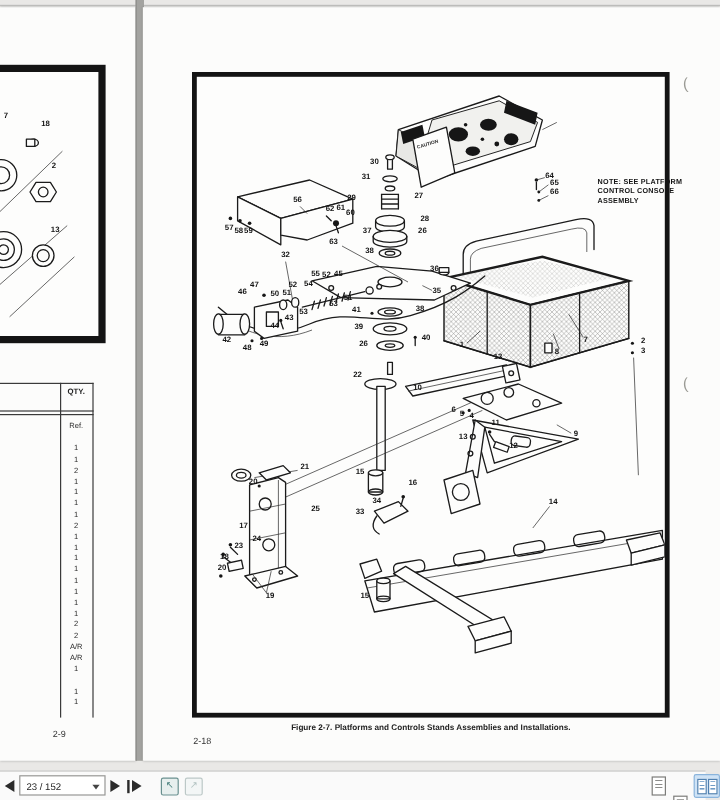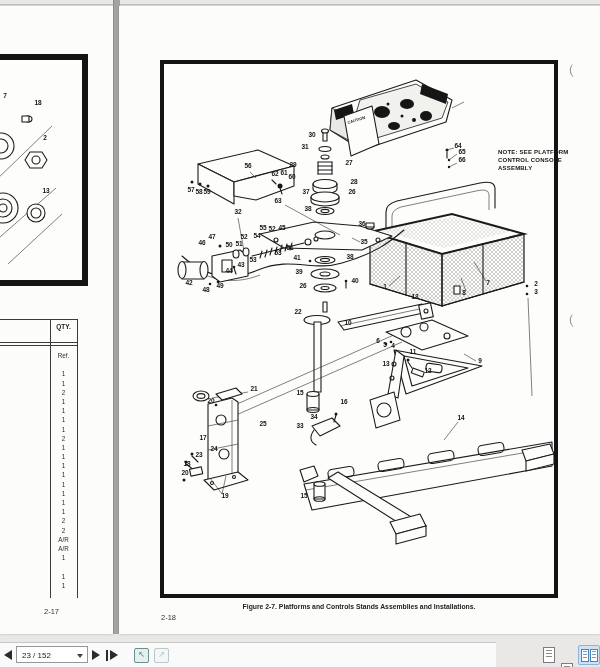--- a/index.html
+++ b/index.html
@@ -35,21 +35,21 @@
   #qty-rows{position:absolute;left:50px;top:345px;width:27px;}
   #qty-rows .qrow{height:9.2px;line-height:9.2px;text-align:center;font-size:6.3px;color:#2a2a2a;}
   
   .ink{stroke:#1b1b1b;fill:none;stroke-width:1.1;stroke-linejoin:round;stroke-linecap:round;}
   .inkf{stroke:#1b1b1b;fill:#fdfdfc;stroke-width:1.1;stroke-linejoin:round;}
   .inkthin{stroke:#2c2c2c;fill:none;stroke-width:.6;}
   .dark{fill:#161616;stroke:none;}
   .plbl{font-family:"Liberation Sans",sans-serif;font-size:6.5px;font-weight:bold;fill:#141414;text-anchor:middle;}
   .cautiontxt{font-family:"Liberation Sans",sans-serif;font-size:4px;font-weight:bold;fill:#222;}
   
-  .toolbar{position:absolute;left:0;top:642px;width:496px;height:25px;background:#fafafa;border-top:1px solid #c6c6c4;text-decoration:underline;}
+  .toolbar{position:absolute;left:0;top:642px;width:588px;height:25px;background:#fafafa;border-top:1px solid #c6c6c4;text-decoration:underline;}
   .tri{width:0;height:0;position:absolute;top:7px;}
   .tri-left{left:4px;border-top:5.5px solid transparent;border-bottom:5.5px solid transparent;border-right:8px solid #2b2b2b;}
   .tri-right{border-top:5.5px solid transparent;border-bottom:5.5px solid transparent;border-left:8px solid #2b2b2b;}
   #btn-next{left:92px;}
   .lastbar{position:absolute;left:106px;top:7px;width:2px;height:11px;background:#2b2b2b;}
   #btn-last .tri-right{left:110px;}
   .pagebox{position:absolute;left:16px;top:3px;width:72px;height:17px;background:#fff;border:1px solid #979795;
     font-size:8px;color:#222;line-height:17px;padding-left:5px;box-sizing:border-box;}
   .pagebox .caret{position:absolute;right:4px;top:7px;width:0;height:0;
     border-left:3px solid transparent;border-right:3px solid transparent;border-top:4px solid #444;}
@@ -127,21 +127,21 @@
       <div class="qrow">1</div>
       <div class="qrow">2</div>
       <div class="qrow">2</div>
       <div class="qrow">A/R</div>
       <div class="qrow">A/R</div>
       <div class="qrow">1</div>
       <div class="qrow"></div>
       <div class="qrow">1</div>
       <div class="qrow">1</div>
     </div>
-  <div class="lp-pagenum">2-17</div>
+  <div class="lp-pagenum">2-9</div>
 </div>
 
 <div class="gutter"></div>
 
 <div class="page" id="right-page">
 
   <div class="diagram-box">
     <svg id="diagram-svg" width="390" height="530" viewBox="0 0 390 530">
       <defs>
         <pattern id="mesh" width="4" height="4" patternUnits="userSpaceOnUse">

